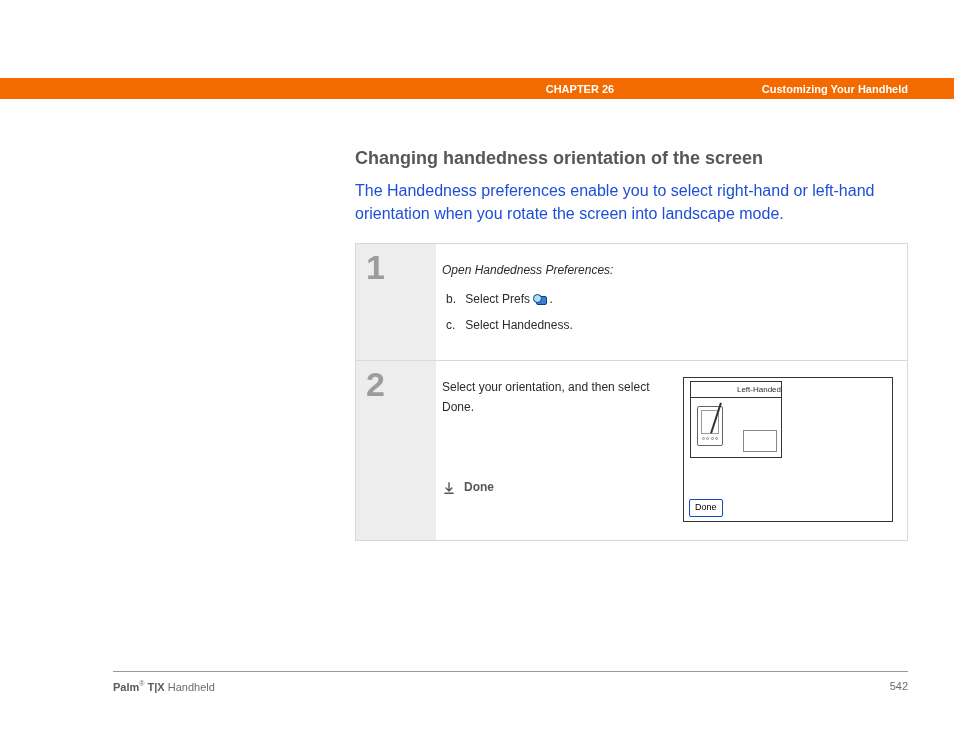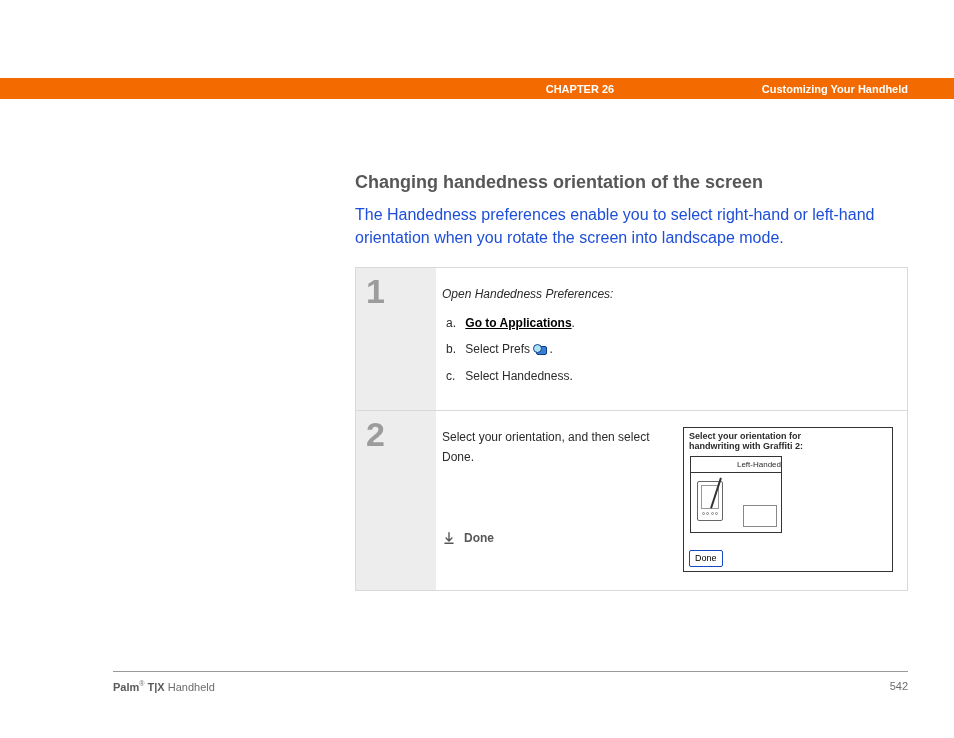--- a/index.html
+++ b/index.html
@@ -27,21 +27,20 @@
     justify-content: flex-end;
   }
   .orange-bar-content .chapter { width: 230px; padding-left: 14px; }
   .orange-bar-content .breadcrumb { }
   
   .content {
     position: absolute;
     left: 355px;
     top: 148px;
     width: 553px;
-    margin-top: 24px;
   }
   h1 {
     font-size: 18px;
     font-weight: bold;
     color: #575757;
     margin-bottom: 10px;
   }
   .intro {
     font-size: 16px;
     color: #1d4ed8;
@@ -153,24 +152,20 @@
   <h1>Changing handedness orientation of the screen</h1>
   <p class="intro">The Handedness preferences enable you to select right-hand or left-hand orientation when you rotate the screen into landscape mode.</p>
 
   <div class="steps-box">
 
     <div class="step">
       <div class="step-num">1</div>
       <div class="step-body">
         <div class="lead">Open Handedness Preferences:</div>
         <div class="sub">
-          <span class="letter">a.</span>
-          <span class="link-u">Go to Applications</span><span>.</span>
-        </div>
-        <div class="sub">
           <span class="letter">b.</span>
           <span>Select Prefs </span>
           <span class="prefs-icon">
             <span class="body"></span><span class="disc"></span>
           </span><span>.</span>
         </div>
         <div class="sub">
           <span class="letter">c.</span>
           <span>Select Handedness.</span>
         </div>
@@ -185,24 +180,20 @@
             <div>Select your orientation, and then select Done.</div>
             <div class="done-row">
               <svg viewBox="0 0 24 24">
                 <path d="M12 3 v13 M7 12 l5 5 l5 -5 M5 21 h14" stroke="#575757" stroke-width="2.4" fill="none" stroke-linecap="round" stroke-linejoin="round"></path>
               </svg>
               <span>Done</span>
             </div>
           </div>
 
           <div class="mock">
-            <div class="msg">
-              <span>Select your orientation for</span><br>
-              <span>handwriting with Graffiti 2:</span>
-            </div>
             <div class="options">
               <div class="opt left">
                 <div class="lbl">Left-Handed</div>
                 <div class="img">
                   <div class="device">
                       <div class="scr"></div>
                       <div class="btns">
                         <i></i>
                         <i></i>
                         <i></i>

